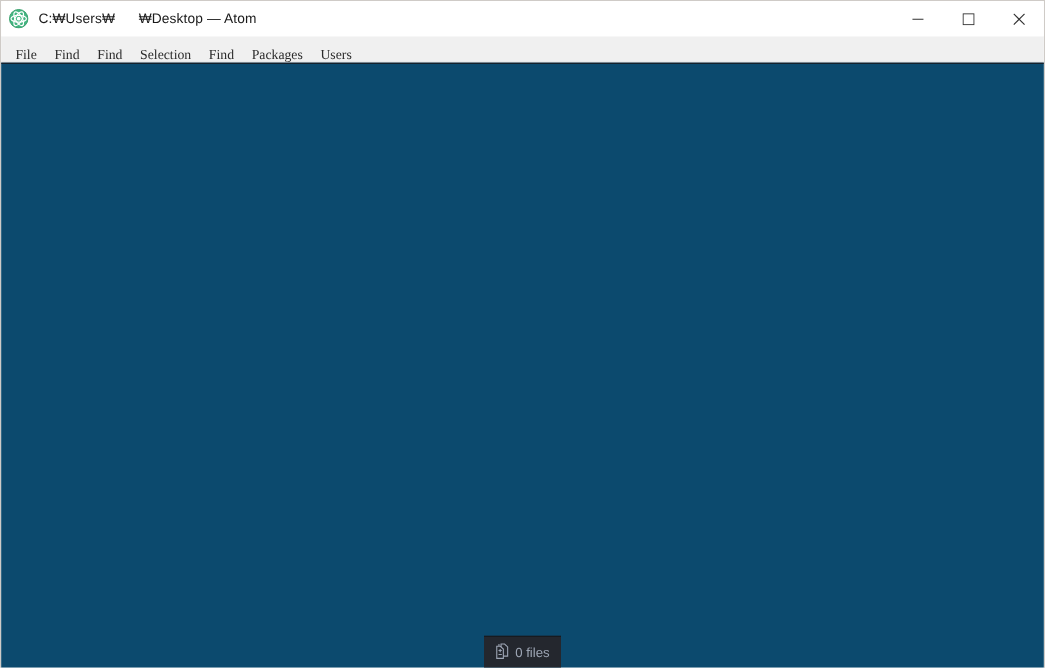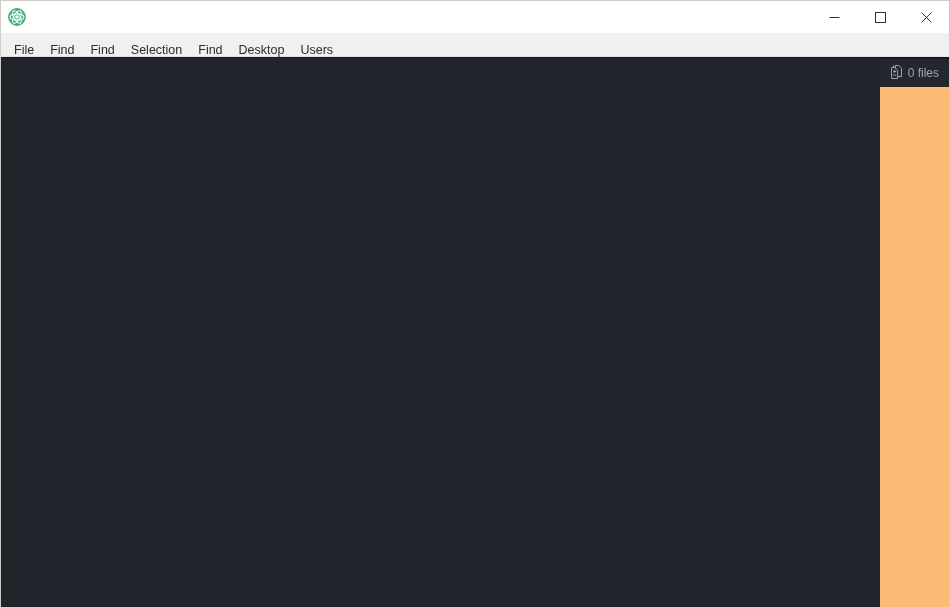--- a/index.html
+++ b/index.html
@@ -90,32 +90,33 @@
     user-select: none;
     border-bottom: 1px solid #e4e4e4;
   }
   .menu-item {
     font-size: 12.5px;
     color: #2b2b2b;
     padding: 14px 8px 3px 8px;
     line-height: 15px;
     white-space: nowrap;
     cursor: default;
-    font-family: Liberation Sans, sans-serif;
+    font-family: Liberation Serif, serif;
   }
 
   
   .workspace {
     flex: 1;
-    background: #fdba74;
-    position: relative;
-    display: flex;
-    flex-direction: row;
+    background: #0c4a6e;
+    position: relative;
+    display: flex;
+    flex-direction: column;
     min-height: 0;
     border-top: 1px solid #181a1f;
+    align-items: center;
   }
   .editor-pane {
     flex: 1;
     background: #21242b;
     min-height: 0;
     position: relative;
   }
 
   
   .statusbar {
@@ -155,20 +156,21 @@
           <circle cx="9" cy="9" r="8.4" fill="#43b581"></circle>
           <circle cx="9" cy="9" r="8.4" fill="none" stroke="#2f9b64" stroke-width="0.8"></circle>
           <g fill="none" stroke="#ffffff" stroke-width="1.1">
             <ellipse cx="9" cy="9" rx="7" ry="3.1"></ellipse>
             <ellipse cx="9" cy="9" rx="7" ry="3.1" transform="rotate(60 9 9)"></ellipse>
             <ellipse cx="9" cy="9" rx="7" ry="3.1" transform="rotate(120 9 9)"></ellipse>
           </g>
           <circle cx="9" cy="9" r="1.7" fill="#ffffff"></circle>
         </svg>
       </span>
+      <span class="title-text">C:₩Users₩      ₩Desktop — Atom</span>
     </div>
 
     <div class="win-controls">
       <div class="win-btn">
         <span>
           <svg width="11" height="11" viewBox="0 0 11 11">
             <line x1="0.5" y1="5.5" x2="10.5" y2="5.5" stroke="#303030" stroke-width="1"></line>
           </svg>
         </span>
       </div>
@@ -189,21 +191,21 @@
       </div>
     </div>
   </div>
 
   <div class="menubar">
     <div class="menu-item">File</div>
     <div class="menu-item">Find</div>
     <div class="menu-item">Find</div>
     <div class="menu-item">Selection</div>
     <div class="menu-item">Find</div>
-    <div class="menu-item">Desktop</div>
+    <div class="menu-item">Packages</div>
     <div class="menu-item">Users</div>
   </div>
 
   <div class="workspace">
     <div class="editor-pane"></div>
 
     <div class="statusbar">
       <div class="status-left"></div>
       <div class="status-right">
         <div class="status-item">

